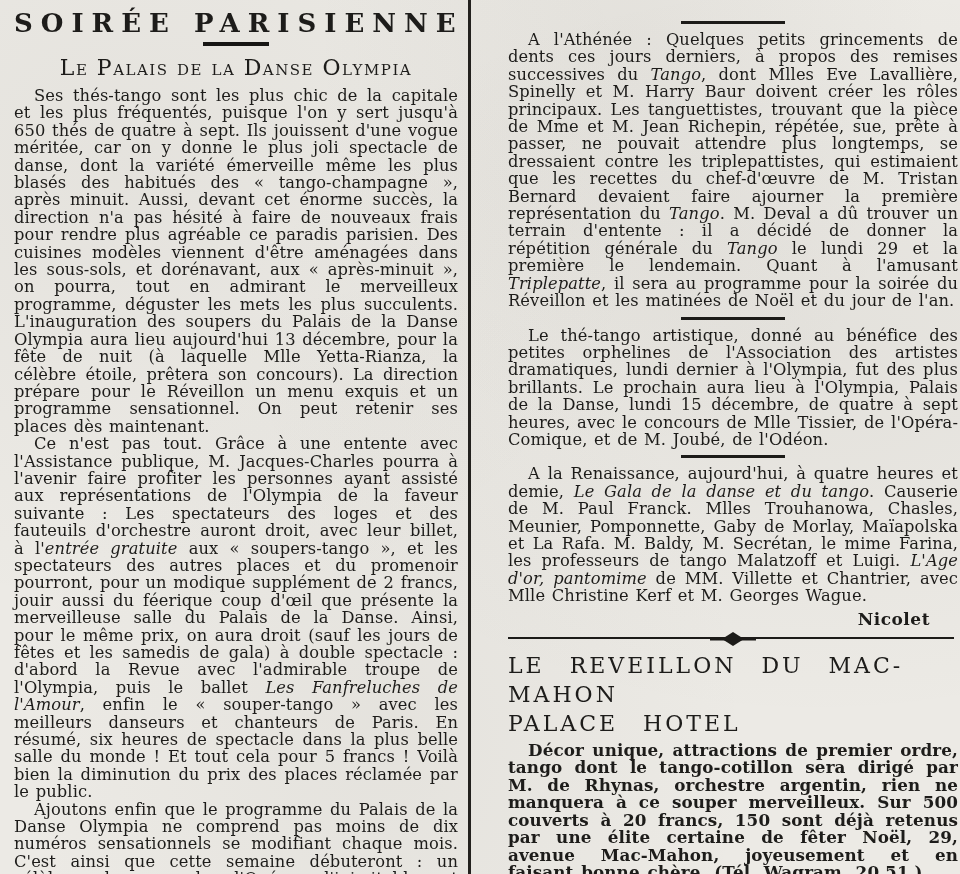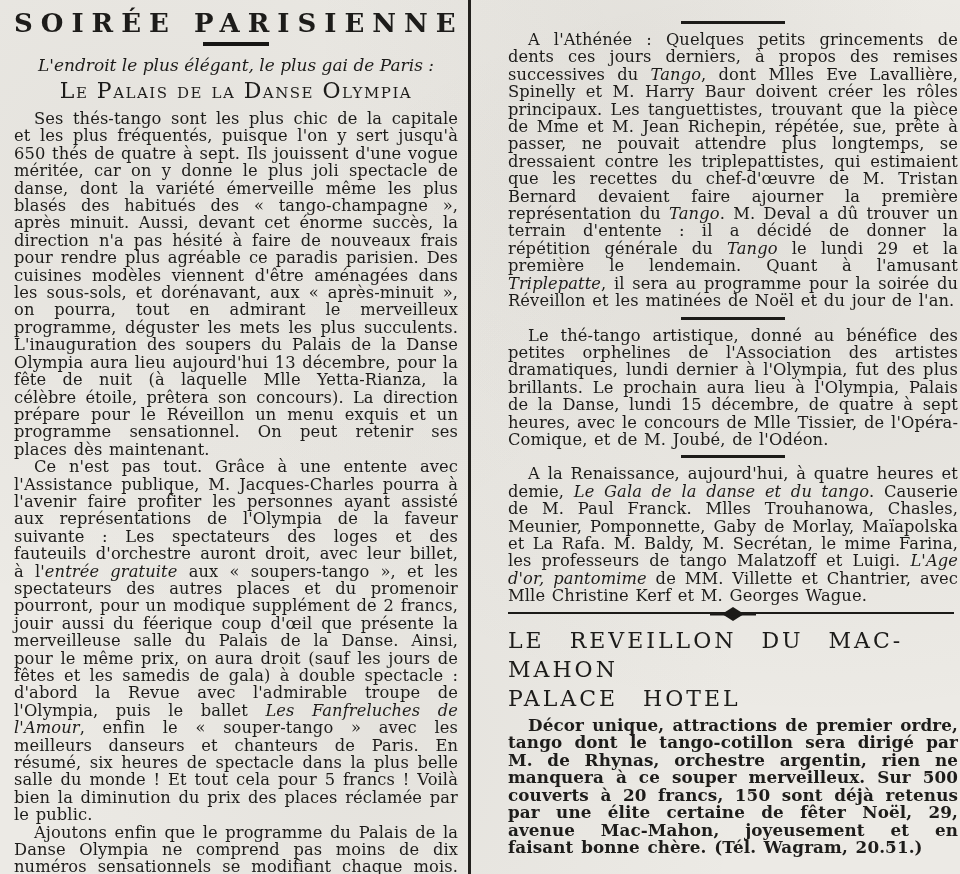--- a/index.html
+++ b/index.html
@@ -62,35 +62,35 @@
 </head>
 <body>
 
 <div class="page">
 
   <div class="v-rule"></div>
 
   <div class="col-left">
     <div class="headline">SOIRÉE PARISIENNE</div>
     <div class="headline-underline"></div>
-    <div class="tagline">L'endroit le plus élégant, le plus gai de Paris :</div>
     <div class="venue">Le Palais de la Danse Olympia</div>
     <p class="body"><span>Ses thés-tango sont les plus chic de la capitale et les plus fréquentés, puisque l'on y sert jusqu'à 650 thés de quatre à sept. Ils jouissent d'une vogue méritée, car on y donne le plus joli spectacle de danse, dont la variété émerveille même les plus blasés des habitués des « tango-champagne », après minuit. Aussi, devant cet énorme succès, la direction n'a pas hésité à faire de nouveaux frais pour rendre plus agréable ce paradis parisien. Des cuisines modèles viennent d'être aménagées dans les sous-sols, et dorénavant, aux « après-minuit », on pourra, tout en admirant le merveilleux programme, déguster les mets les plus succulents. L'inauguration des soupers du Palais de la Danse Olympia aura lieu aujourd'hui 13 décembre, pour la fête de nuit (à laquelle Mlle Yetta-Rianza, la célèbre étoile, prêtera son concours). La direction prépare pour le Réveillon un menu exquis et un programme sensationnel. On peut retenir ses places dès maintenant.</span></p>
     <p class="body"><span>Ce n'est pas tout. Grâce à une entente avec l'Assistance publique, M. Jacques-Charles pourra à l'avenir faire profiter les personnes ayant assisté aux représentations de l'Olympia de la faveur suivante : Les spectateurs des loges et des fauteuils d'orchestre auront droit, avec leur billet, à l'</span><span class="it">entrée gratuite</span><span> aux « soupers-tango », et les spectateurs des autres places et du promenoir pourront, pour un modique supplément de 2 francs, jouir aussi du féerique coup d'œil que présente la merveilleuse salle du Palais de la Danse. Ainsi, pour le même prix, on aura droit (sauf les jours de fêtes et les samedis de gala) à double spectacle : d'abord la Revue avec l'admirable troupe de l'Olympia, puis le ballet </span><span class="it">Les Fanfreluches de l'Amour</span><span>, enfin le « souper-tango » avec les meilleurs danseurs et chanteurs de Paris. En résumé, six heures de spectacle dans la plus belle salle du monde ! Et tout cela pour 5 francs ! Voilà bien la diminution du prix des places réclamée par le public.</span></p>
     <p class="body"><span>Ajoutons enfin que le programme du Palais de la Danse Olympia ne comprend pas moins de dix numéros sensationnels se modifiant chaque mois. C'est ainsi que cette semaine débuteront : un célèbre danseur de l'Opéra, l'inimitable et irrésistible comique Boucot, puis encore le délicieux chanteur Jean Flor. En janvier, auront lieu les débuts en Europe de six danseurs et danseuses américains, qui feront courir tout Paris au Palais de la Danse. — AD.</span></p>
 
   </div>
 
   <div class="col-right">
     <div class="rule-short rule-top"></div>
     <p class="body"><span>A l'Athénée : Quelques petits grincements de dents ces jours derniers, à propos des remises successives du </span><span class="it">Tango</span><span>, dont Mlles Eve Lavallière, Spinelly et M. Harry Baur doivent créer les rôles principaux. Les tanguettistes, trouvant que la pièce de Mme et M. Jean Richepin, répétée, sue, prête à passer, ne pouvait attendre plus longtemps, se dressaient contre les triplepattistes, qui estimaient que les recettes du chef-d'œuvre de M. Tristan Bernard devaient faire ajourner la première représentation du </span><span class="it">Tango</span><span>. M. Deval a dû trouver un terrain d'entente : il a décidé de donner la répétition générale du </span><span class="it">Tango</span><span> le lundi 29 et la première le lendemain. Quant à l'amusant </span><span class="it">Triplepatte</span><span>, il sera au programme pour la soirée du Réveillon et les matinées de Noël et du jour de l'an.</span></p>
     <div class="rule-short rule-center"></div>
     <p class="body"><span>Le thé-tango artistique, donné au bénéfice des petites orphelines de l'Association des artistes dramatiques, lundi dernier à l'Olympia, fut des plus brillants. Le prochain aura lieu à l'Olympia, Palais de la Danse, lundi 15 décembre, de quatre à sept heures, avec le concours de Mlle Tissier, de l'Opéra-Comique, et de M. Joubé, de l'Odéon.</span></p>
     <div class="rule-short rule-center"></div>
     <p class="body"><span>A la Renaissance, aujourd'hui, à quatre heures et demie, </span><span class="it">Le Gala de la danse et du tango</span><span>. Causerie de M. Paul Franck. Mlles Trouhanowa, Chasles, Meunier, Pomponnette, Gaby de Morlay, Maïapolska et La Rafa. M. Baldy, M. Secrétan, le mime Farina, les professeurs de tango Malatzoff et Luigi. </span><span class="it">L'Age d'or, pantomime</span><span> de MM. Villette et Chantrier, avec Mlle Christine Kerf et M. Georges Wague.</span></p>
+    <div class="signature">Nicolet</div>
 
     <div class="ornament">
       <div class="bar"></div>
       <svg width="46" height="14" viewBox="0 0 46 14" aria-hidden="true">
         <polygon points="23,0 34,7 23,14 12,7" fill="#1c1b18"></polygon>
         <rect x="0" y="6" width="46" height="2.5" fill="#1c1b18"></rect>
       </svg>
     </div>
 
     <div class="subhead">

